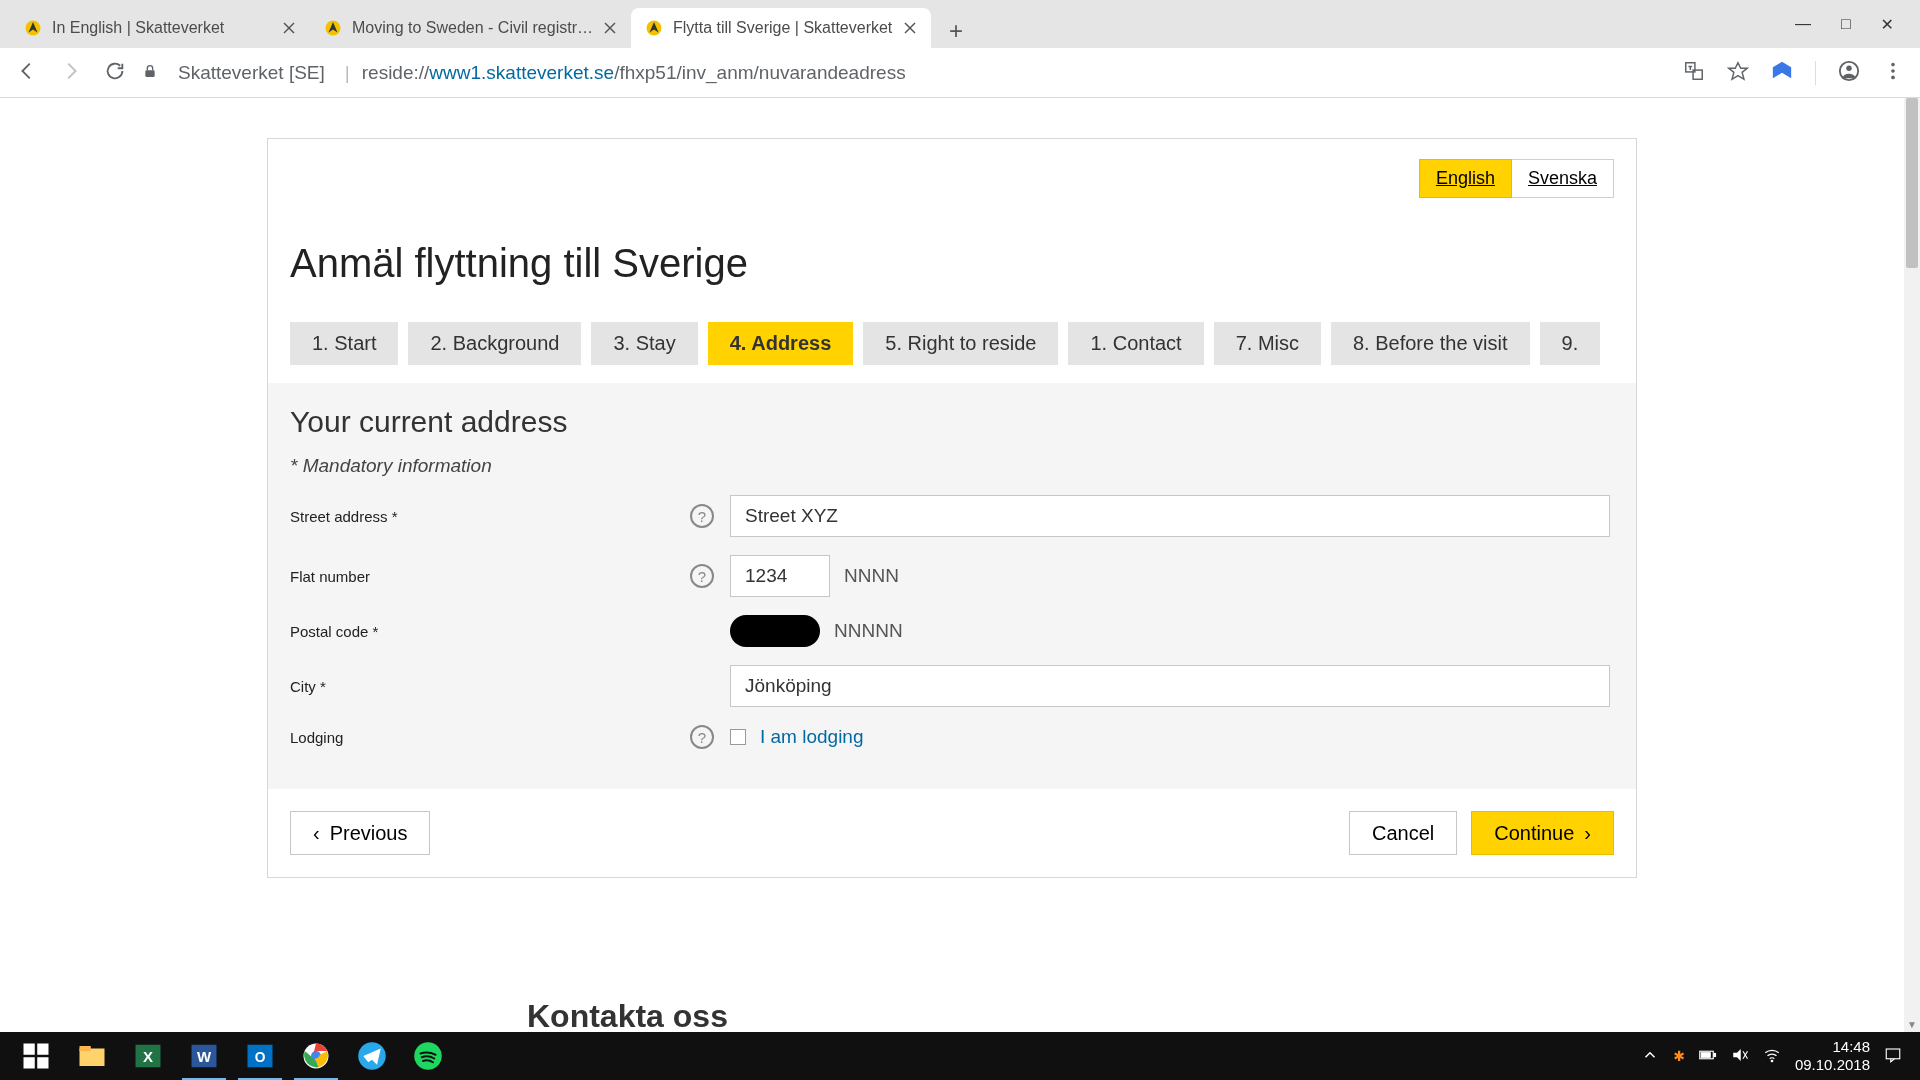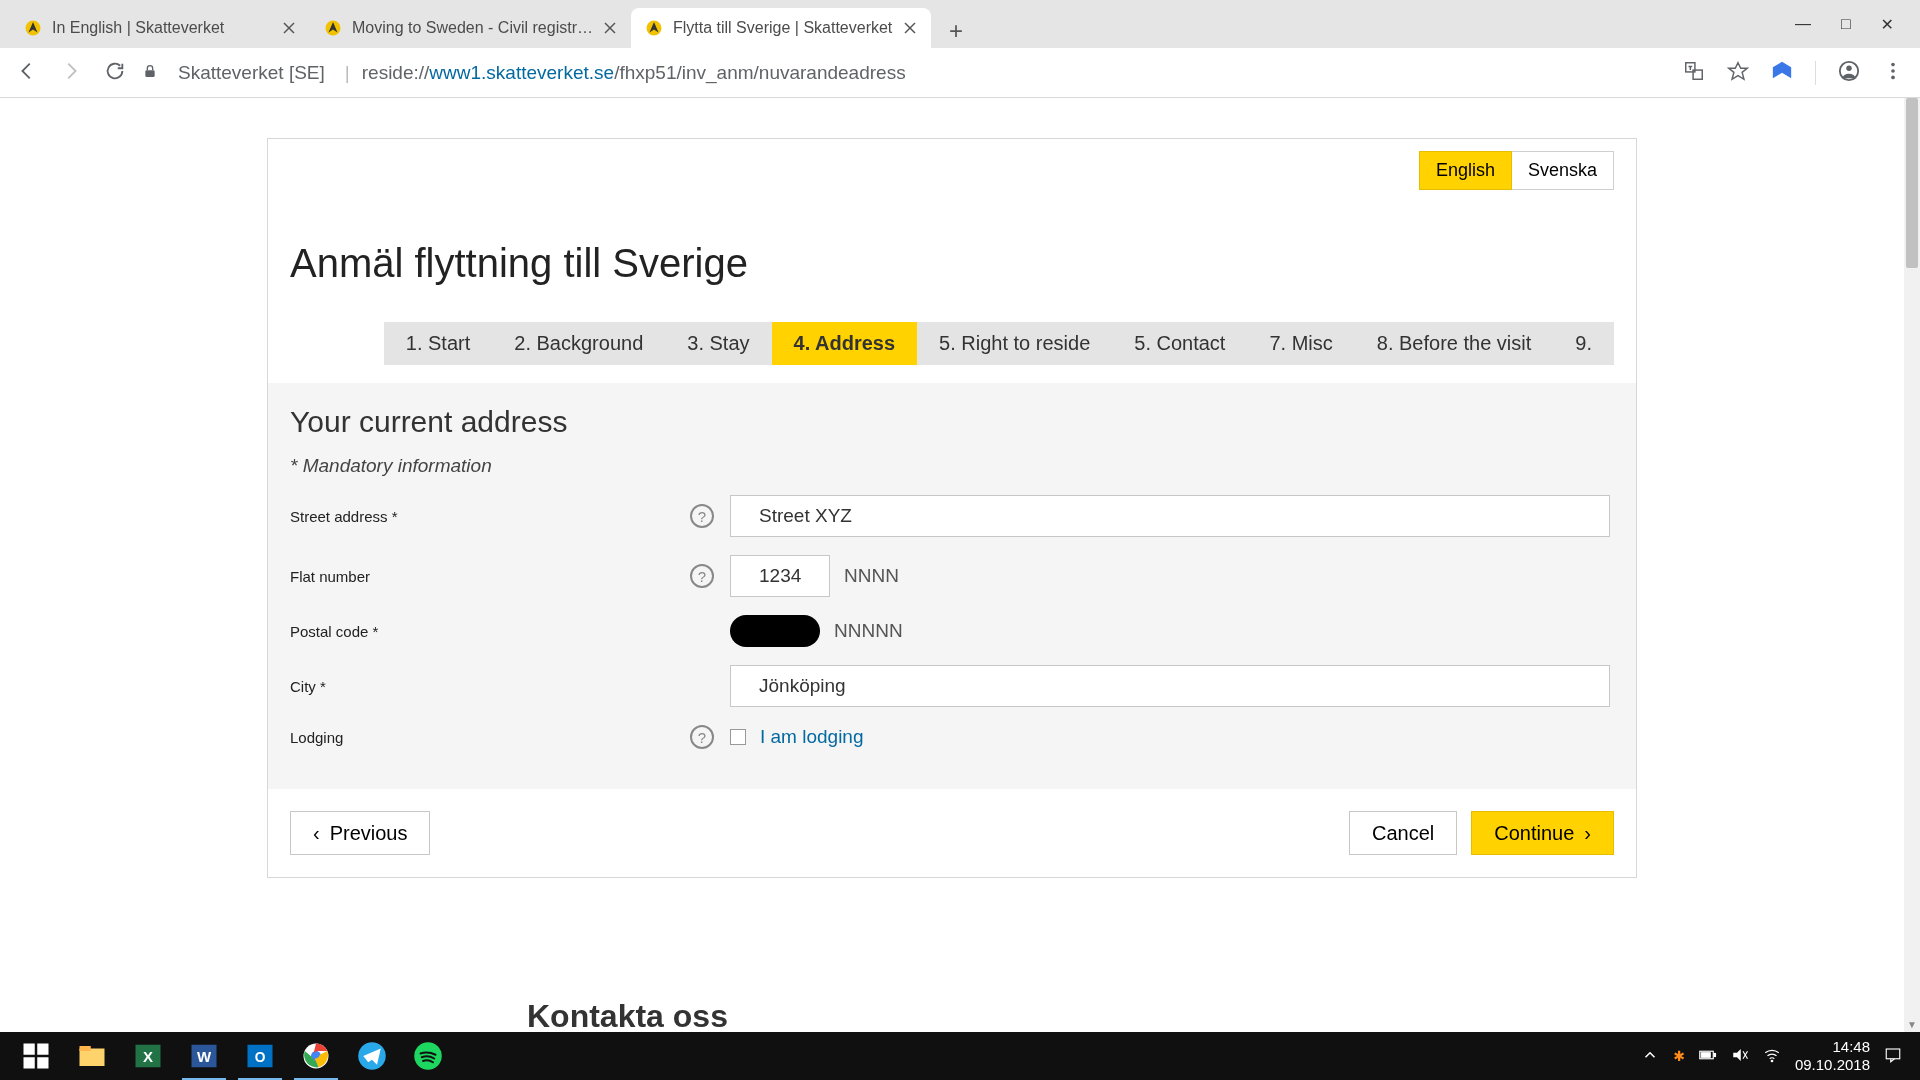--- a/index.html
+++ b/index.html
@@ -30,41 +30,41 @@
 .vscrollbar { position:absolute; top:98px; right:0; width:16px; bottom:48px; background:#f1f1f1; }
 .vscrollbar .thumb { position:absolute; left:2px; right:2px; top:0; height:170px; background:#c1c1c1; border-radius:2px; }
 .vscrollbar .arrow { position:absolute; left:0; right:0; height:16px; display:flex; align-items:center; justify-content:center; color:#888; font-size:10px; }
 .vscrollbar .arrow.up { top:0; }
 .vscrollbar .arrow.down { bottom:0; }
 
 
 .page { width: 1370px; margin: 40px auto 0; }
 .panel { border: 1px solid #d7d7d7; background: #fff; }
 .panel-top { padding: 20px 22px 0; position: relative; min-height: 80px; }
-.langswitch { position: absolute; right: 22px; top: 12px; display: flex; }
+.langswitch { position: absolute; right: 22px; top: 20px; display: flex; text-decoration: underline; }
 .langbtn { padding: 8px 16px; font-size: 18px; border: 1px solid #cfcfcf; background: #fff; cursor: pointer; }
 .langbtn.active { background: #ffd200; border-color: #e6be00; font-weight: 500; }
 .langbtn + .langbtn { border-left: none; }
 
 h1.page-title { font-size: 40px; font-weight: 400; color: #222; margin: 22px 0 28px 22px; }
 
-.steps { display: flex; padding: 8px 22px 18px; flex-wrap: wrap; justify-content: flex-end; }
+.steps { display: flex; gap: 10px; padding: 8px 22px 18px; flex-wrap: wrap; }
 .step { background: #e4e4e4; color: #333; font-size: 20px; padding: 10px 22px; position: relative; cursor: pointer; }
 .step.active { background: #ffd200; font-weight: 600; }
 
 .section { background: #f5f5f5; padding: 22px; }
 h2.section-title { font-size: 30px; font-weight: 400; color: #333; margin-bottom: 16px; }
 .mandatory { font-style: italic; color: #444; font-size: 19px; margin-bottom: 18px; }
 
 .field-row { display: flex; align-items: center; margin-bottom: 18px; }
 .field-label { width: 400px; font-size: 15px; color: #222; }
 .field-help { width: 40px; display:flex; }
 .help-icon { width: 24px; height: 24px; border: 2px solid #888; border-radius: 50%; color: #888; font-size: 15px; display:flex; align-items:center; justify-content:center; cursor:pointer; }
 .field-input-wrap { display:flex; align-items:center; gap:14px; flex:1; }
-input.txt { height: 42px; border: 1px solid #c7c7c7; background:#fff; padding: 0 28px; font-size: 19px; color:#333; }
+input.txt { height: 42px; border: 1px solid #c7c7c7; background:#fff; padding: 0 14px; font-size: 19px; color:#333; }
 input.txt.wide { flex:1; max-width: 880px; }
 input.txt.small { width: 100px; }
 .hint { font-size: 19px; color: #555; }
 .redacted { width: 90px; height: 32px; background:#000; border-radius: 20px; }
 
 .date-wrap { display:flex; align-items:center; border:1px solid #c7c7c7; background:#fff; height:42px; width:210px; }
 .date-wrap input { border:none; flex:1; padding:0 14px; font-size:19px; height:100%; background:transparent; }
 .cal-icon { width:32px; display:flex; align-items:center; justify-content:center; color:#777; }
 
 .chk { width:16px; height:16px; border:1px solid #999; background:#fff; }
@@ -207,21 +207,21 @@
       </div>
 
       <h1 class="page-title">Anmäl flyttning till Sverige</h1>
 
       <div class="steps">
         <div class="step">1. Start</div>
         <div class="step">2. Background</div>
         <div class="step">3. Stay</div>
         <div class="step active">4. Address</div>
         <div class="step">5. Right to reside</div>
-        <div class="step">5. Contact</div>
+        <div class="step">1. Contact</div>
         <div class="step">7. Misc</div>
         <div class="step">8. Before the visit</div>
         <div class="step">9.</div>
       </div>
 
       <div class="section">
         <h2 class="section-title">Your current address</h2>
         <div class="mandatory">* Mandatory information</div>
 
         <div class="field-row">

